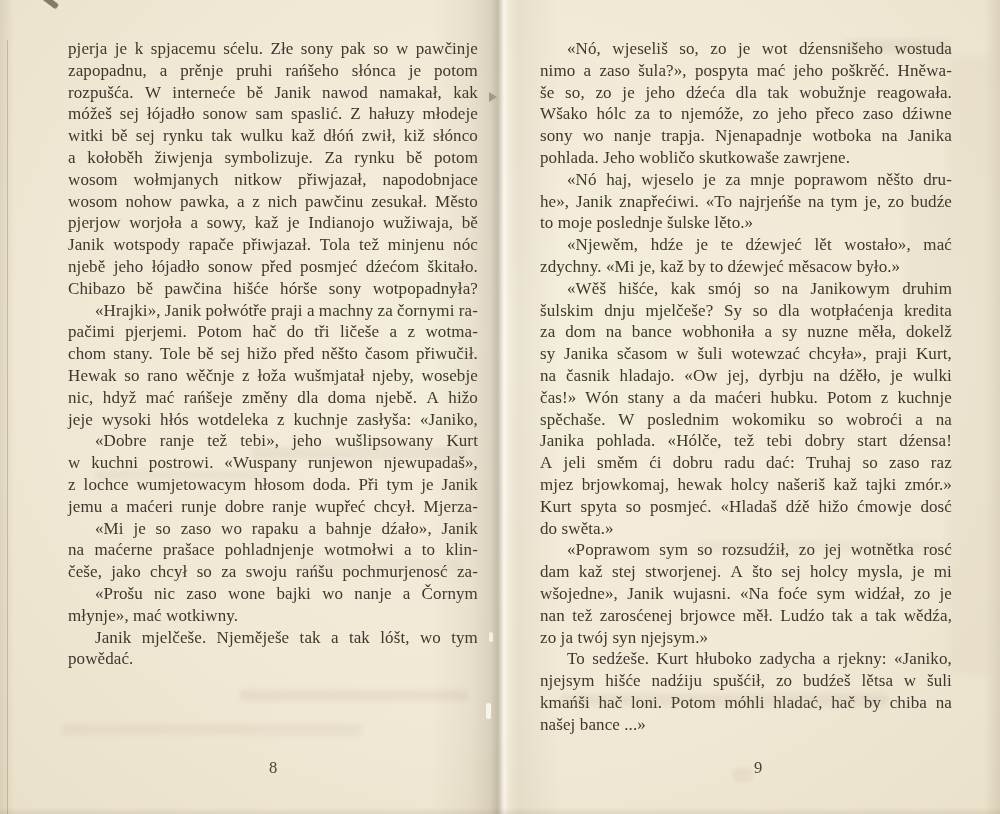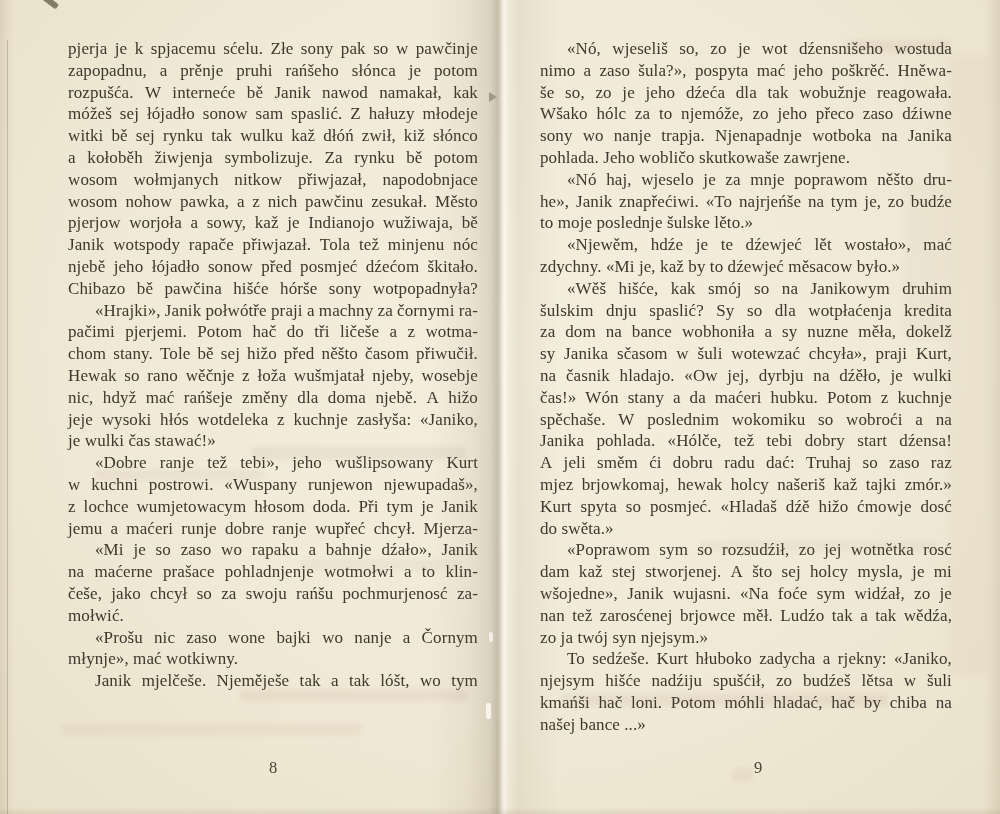--- a/index.html
+++ b/index.html
@@ -290,21 +290,20 @@
         <div class="line">
           <span>jeje</span>
           <span>wysoki</span>
           <span>hłós</span>
           <span>wotdeleka</span>
           <span>z</span>
           <span>kuchnje</span>
           <span>zasłyša:</span>
           <span>«Janiko,</span>
         </div>
-        <div class="line plain">je wulki čas stawać!»</div>
         <div class="line indent">
           <span>«Dobre</span>
           <span>ranje</span>
           <span>tež</span>
           <span>tebi»,</span>
           <span>jeho</span>
           <span>wušlipsowany</span>
           <span>Kurt</span>
         </div>
         <div class="line">
@@ -363,21 +362,20 @@
           <span>češe,</span>
           <span>jako</span>
           <span>chcył</span>
           <span>so</span>
           <span>za</span>
           <span>swoju</span>
           <span>rańšu</span>
           <span>pochmurjenosć</span>
           <span>za-</span>
         </div>
-        <div class="line plain">mołwić.</div>
         <div class="line indent">
           <span>«Prošu</span>
           <span>nic</span>
           <span>zaso</span>
           <span>wone</span>
           <span>bajki</span>
           <span>wo</span>
           <span>nanje</span>
           <span>a</span>
           <span>Čornym</span>
@@ -387,20 +385,21 @@
           <span>Janik</span>
           <span>mjelčeše.</span>
           <span>Njeměješe</span>
           <span>tak</span>
           <span>a</span>
           <span>tak</span>
           <span>lóšt,</span>
           <span>wo</span>
           <span>tym</span>
         </div>
+        <div class="line plain">powědać.</div>
       </div>
     <div class="page-number">8</div>
   </div>
 
   <div class="page page-right">
     <div class="text-block">
         <div class="line indent">
           <span>«Nó,</span>
           <span>wjeseliš</span>
           <span>so,</span>
@@ -497,21 +496,21 @@
           <span>kak</span>
           <span>smój</span>
           <span>so</span>
           <span>na</span>
           <span>Janikowym</span>
           <span>druhim</span>
         </div>
         <div class="line">
           <span>šulskim</span>
           <span>dnju</span>
-          <span>spaslić?</span>
+          <span>mjelčeše?</span>
           <span>Sy</span>
           <span>so</span>
           <span>dla</span>
           <span>wotpłaćenja</span>
           <span>kredita</span>
         </div>
         <div class="line">
           <span>za</span>
           <span>dom</span>
           <span>na</span>

